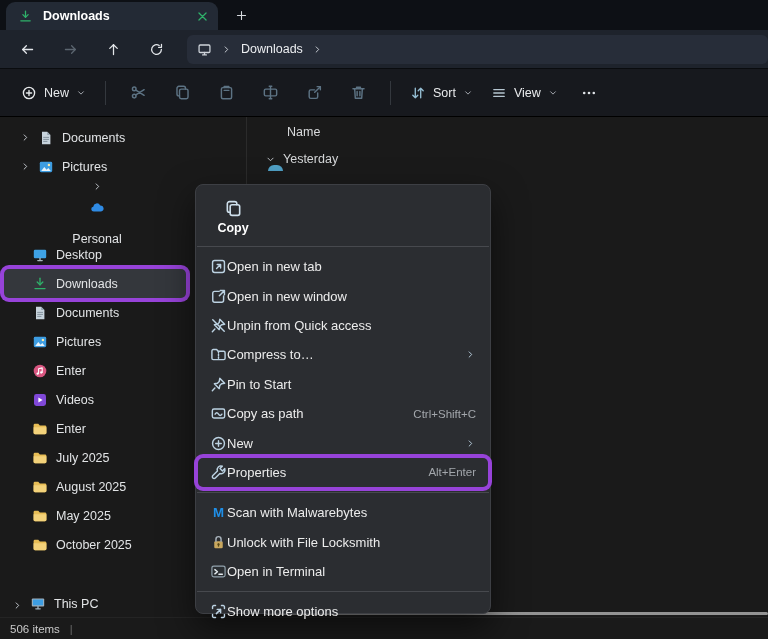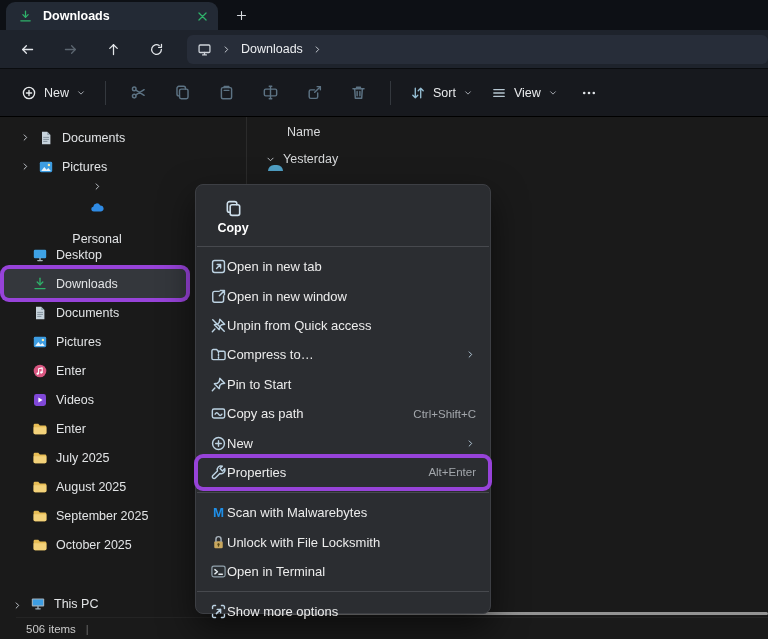--- a/index.html
+++ b/index.html
@@ -70,21 +70,21 @@
   .menu-header-label { font-size:12.5px; font-weight:600; color:#fff; }
   .menu-sep { height:1px; background:#47494e; margin:5px 1px; }
   .menu-row { height:29.4px; display:flex; align-items:center; padding:0 14px; font-size:13px; color:#ececec; position:relative; }
   .menu-row .icon { width:17px; height:17px; color:#bcd2e2; }
   .menu-row .mlabel { flex:1; white-space:nowrap; }
   .menu-shortcut { font-size:11.5px; color:#a3a7ac; }
   .submenu-chev { width:11px !important; height:11px !important; color:#c3c7cc; }
   .menu-row.hl { box-shadow:0 0 0 4px #9743d9; border-radius:5px; margin:0 2px; padding:0 12px; z-index:2; }
 
   
-  .statusbar { position:absolute; left:16px; right:0; bottom:0; height:22px; background:#1a1a1a; border-top:1px solid #242424; display:flex; align-items:center; padding-left:10px; gap:10px; }
+  .statusbar { position:absolute; left:0; right:0; bottom:0; height:22px; background:#1a1a1a; border-top:1px solid #242424; display:flex; align-items:center; padding-left:10px; gap:10px; }
   .status-count { font-size:11.5px; color:#c9c9c9; }
   .status-div { color:#6a6a6a; font-size:11px; }
 </style>
 <style>.side-row .icon[data-name="download-icon"]{color:#2fb16a}</style></head>
 <body>
 
 <div class="titlebar" data-name="titlebar">
   <div class="tab" data-name="window-tab">
     <span class="icon" data-name="download-icon">
         <svg viewBox="0 0 16 16">
@@ -406,21 +406,21 @@
           </span>
           <span data-name="sidebar-item-label">August 2025</span>
         </div>
         <div class="side-row" data-name="sidebar-item-september-2025">
           <span class="icon" data-name="folder-icon">
             <svg viewBox="0 0 16 16">
               <path fill="#e7bd55" stroke="none" d="M1.6 4.2c0-.8.6-1.4 1.4-1.4h3.3l1.5 1.7h5.2c.8 0 1.4.6 1.4 1.4v5.9c0 .8-.6 1.4-1.4 1.4H3c-.8 0-1.4-.6-1.4-1.4z"></path>
               <path fill="#f3d27a" stroke="none" d="M1.6 6.2h12.8v5.6c0 .8-.6 1.4-1.4 1.4H3c-.8 0-1.4-.6-1.4-1.4z"></path>
             </svg>
           </span>
-          <span data-name="sidebar-item-label">September 2025</span>
+          <span data-name="sidebar-item-label">May 2025</span>
         </div>
         <div class="side-row" data-name="sidebar-item-october-2025">
           <span class="icon" data-name="folder-icon">
             <svg viewBox="0 0 16 16">
               <path fill="#e7bd55" stroke="none" d="M1.6 4.2c0-.8.6-1.4 1.4-1.4h3.3l1.5 1.7h5.2c.8 0 1.4.6 1.4 1.4v5.9c0 .8-.6 1.4-1.4 1.4H3c-.8 0-1.4-.6-1.4-1.4z"></path>
               <path fill="#f3d27a" stroke="none" d="M1.6 6.2h12.8v5.6c0 .8-.6 1.4-1.4 1.4H3c-.8 0-1.4-.6-1.4-1.4z"></path>
             </svg>
           </span>
           <span data-name="sidebar-item-label">October 2025</span>
         </div>

